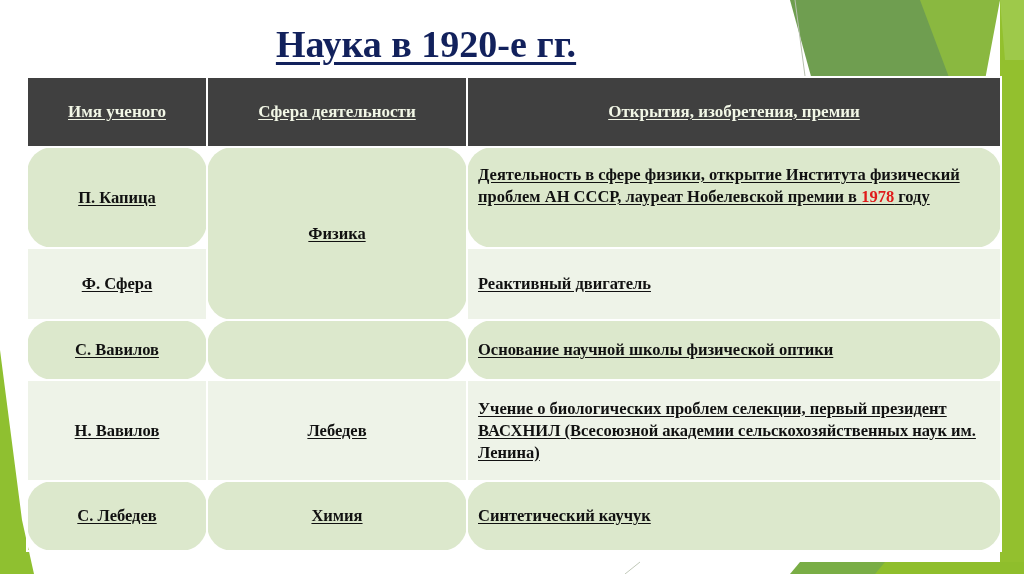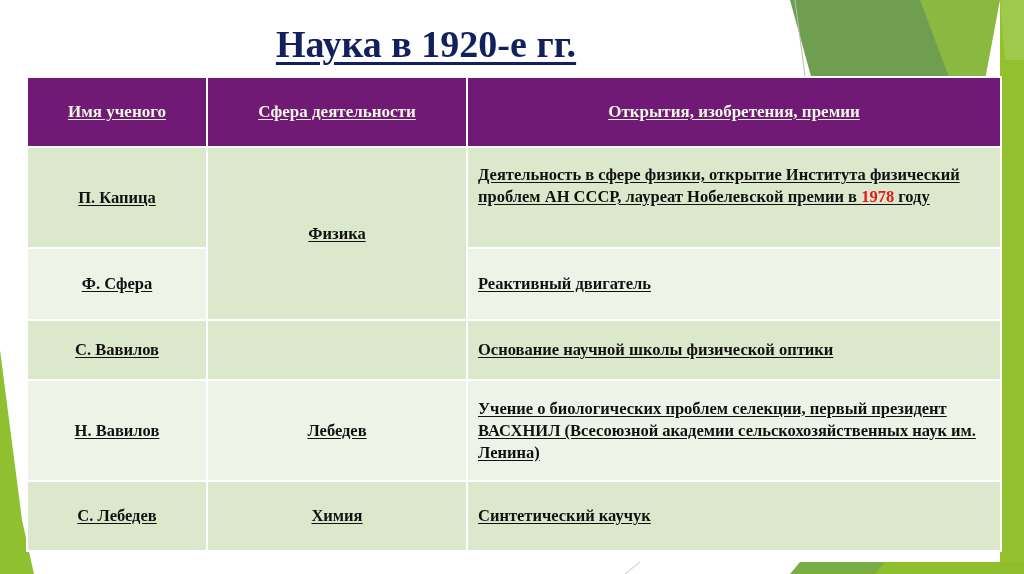--- a/index.html
+++ b/index.html
@@ -21,27 +21,27 @@
     border-collapse: collapse; table-layout: fixed; z-index: 2;
   }
   table.sci col.c1 { width: 180px; }
   table.sci col.c2 { width: 260px; }
   table.sci col.c3 { width: 534px; }
   table.sci th, table.sci td {
     border: 2px solid #ffffff; padding: 0 10px;
     font-weight: bold; text-decoration: underline; text-underline-offset: 2px;
   }
   table.sci th {
-    background: #701a75; color: #f2f7e6; height: 68px; font-size: 17px;
+    background: #404040; color: #f2f7e6; height: 68px; font-size: 17px;
     text-align: center; vertical-align: middle;
   }
   table.sci td { font-size: 16.5px; color: #111111; vertical-align: middle; line-height: 22px; }
   td.center { text-align: center; }
   td.left { text-align: left; }
-  tr.dark td { background: #dce8cc; }
+  tr.dark td { background: #dce8cc; border-radius: 26px; }
   tr.light td { background: #eef3e8; }
   td.merged { background: #dce8cc !important; margin-top: 17px; }
   .red { color: #e01b1b; }
 </style>
 </head>
 <body>
 
 <svg class="deco" width="1024" height="574" style="left:0;top:0;z-index:1;">
 
   <polygon points="790,0 1000,0 955,80 812,80" fill="#6f9e50"></polygon>

